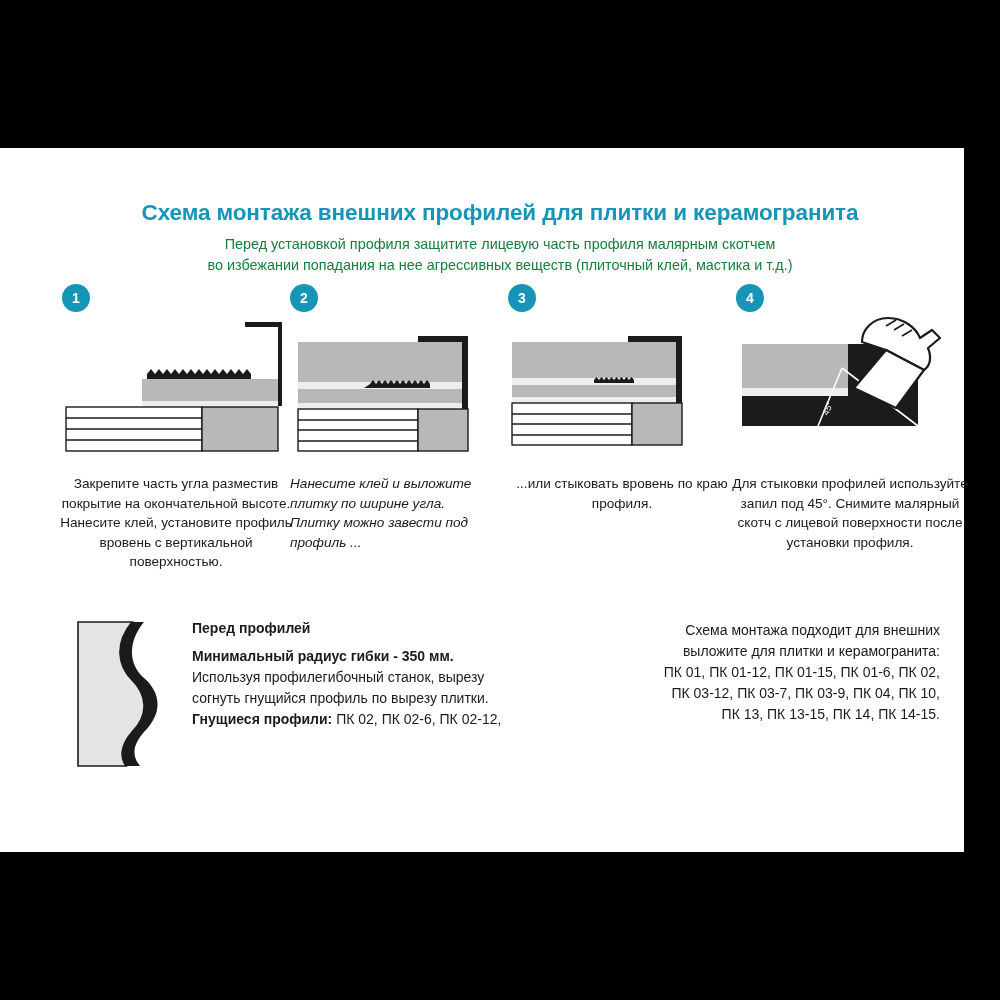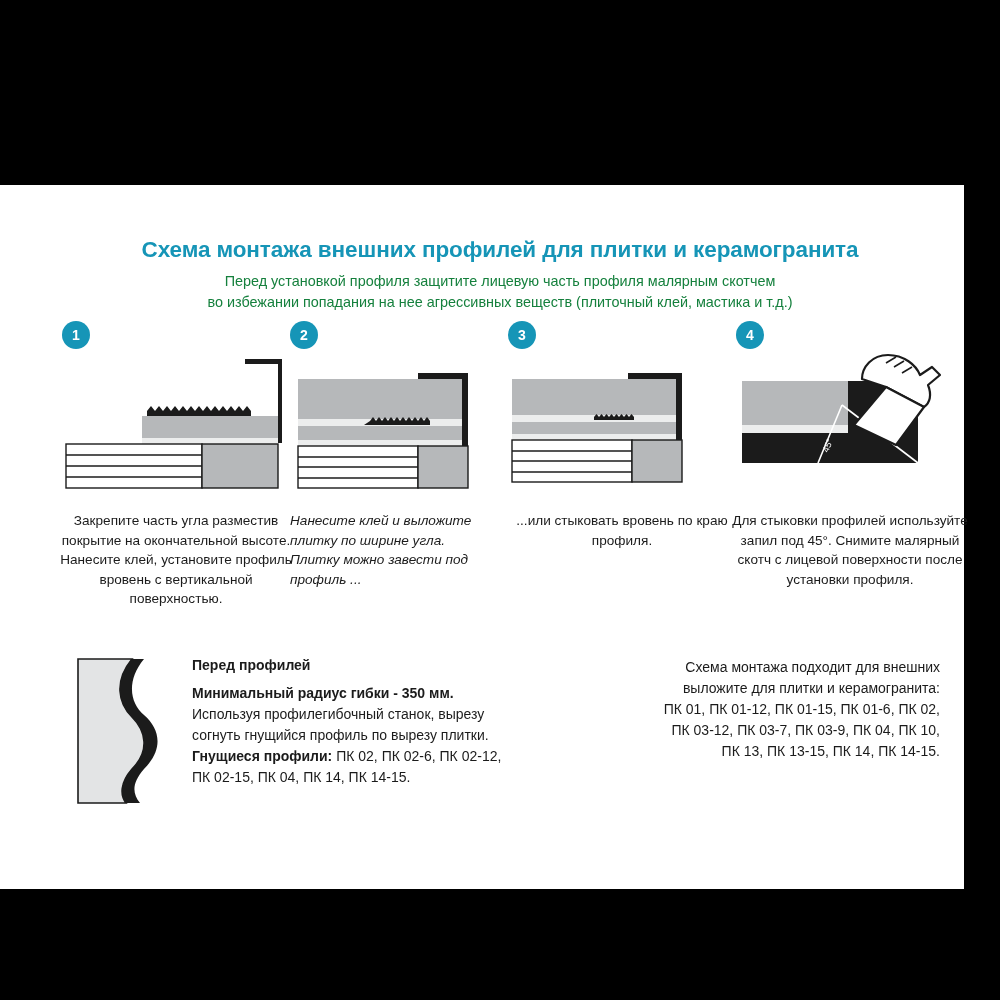--- a/index.html
+++ b/index.html
@@ -13,21 +13,20 @@
     font-family: "Liberation Sans", sans-serif;
     overflow: hidden;
   }
   .page {
     position: absolute;
     left: 0;
     top: 148px;
     width: 964px;
     height: 704px;
     background: #ffffff;
-    margin-top: 37px;
   }
   .title {
     position: absolute;
     left: 0;
     top: 52px;
     width: 1000px;
     text-align: center;
     font-size: 22.5px;
     font-weight: bold;
     color: #1695b7;
@@ -251,21 +250,20 @@
     </svg>
   </div>
 
   <div class="bend-text">
     <p class="b">Перед профилей</p>
     <div class="gap"></div>
     <p class="b">Минимальный радиус гибки - 350 мм.</p>
     <p>Используя профилегибочный станок, вырезу</p>
     <p>согнуть гнущийся профиль по вырезу плитки.</p>
     <p><span class="b">Гнущиеся профили:</span><span> ПК 02, ПК 02-6, ПК 02-12,</span></p>
-    <p>ПК 02-15, ПК 04, ПК 14, ПК 14-15.</p>
   </div>
 
   <div class="right-note">
     <div>Схема монтажа подходит для внешних</div>
     <div>выложите для плитки и керамогранита:</div>
     <div>ПК 01, ПК 01-12, ПК 01-15, ПК 01-6, ПК 02,</div>
     <div>ПК 03-12, ПК 03-7, ПК 03-9, ПК 04, ПК 10,</div>
     <div>ПК 13, ПК 13-15, ПК 14, ПК 14-15.</div>
   </div>
 

